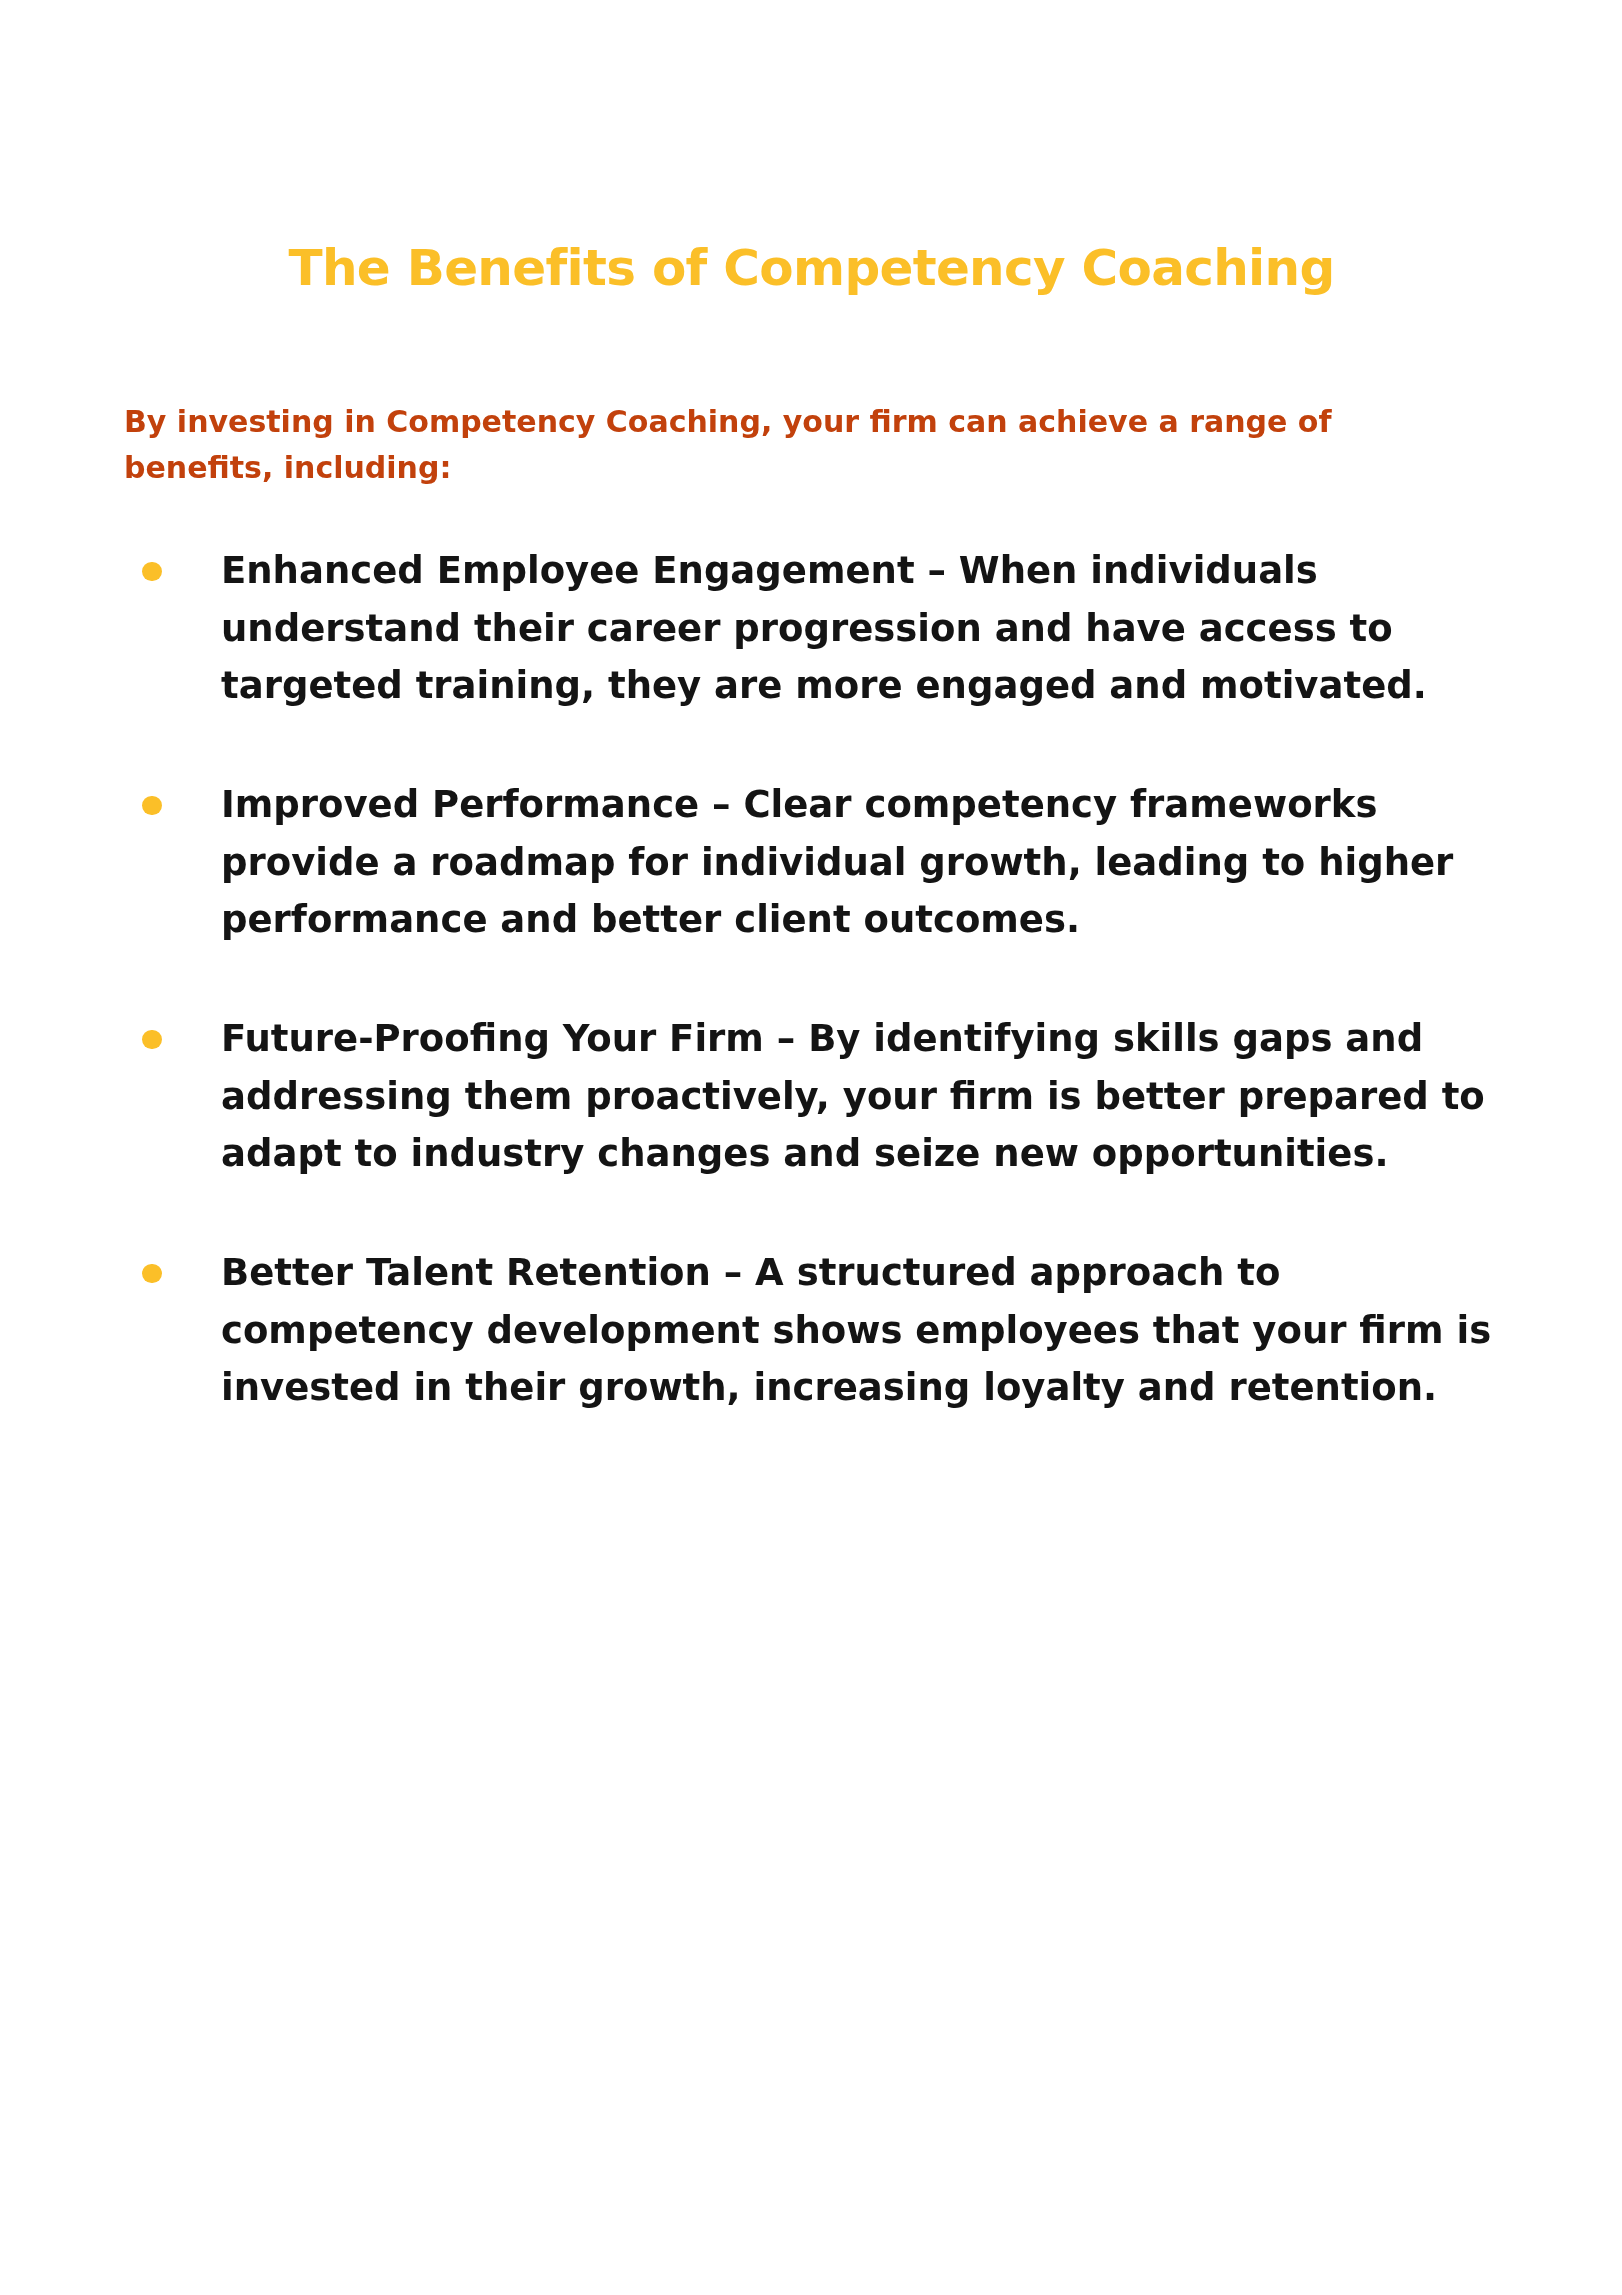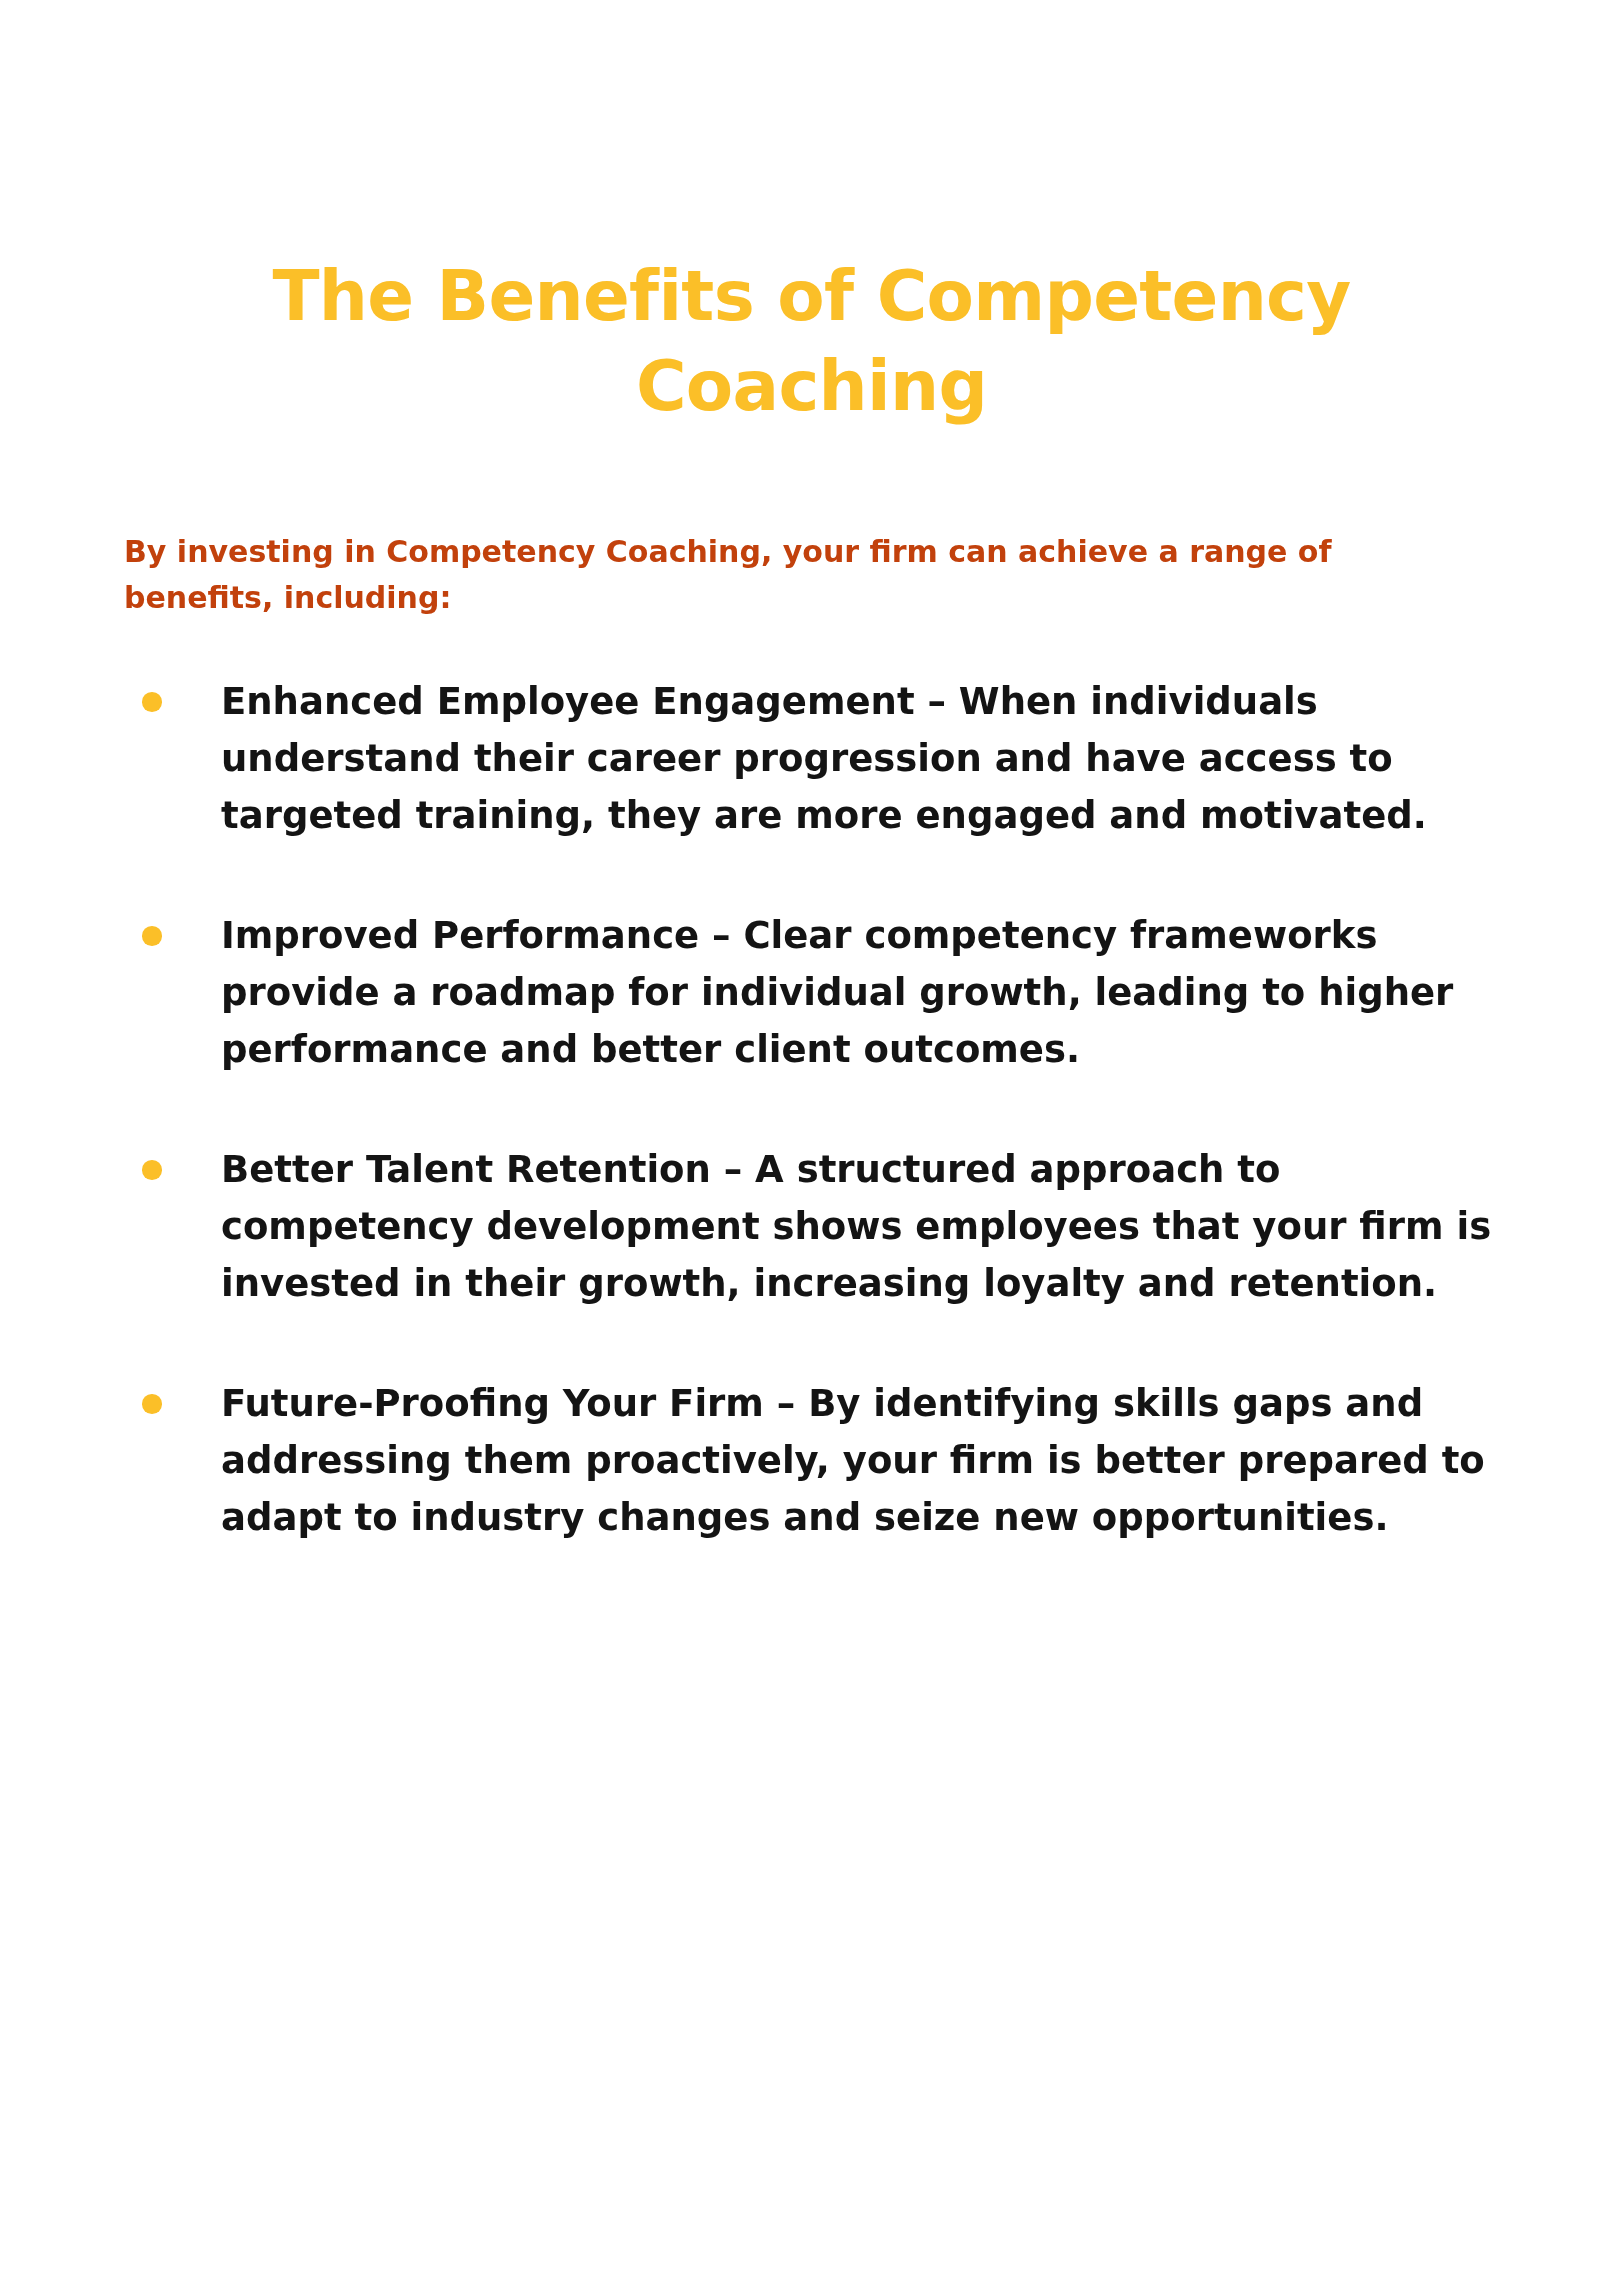--- a/index.html
+++ b/index.html
@@ -18,26 +18,26 @@
     position: relative;
     width: 1623px;
     height: 2295px;
     box-sizing: border-box;
     padding: 236px 124px 0 124px;
     background: #ffffff;
   }
   .doc-title {
     font-family: "DejaVu Sans", sans-serif;
     font-weight: bold;
-    font-size: 69px;
+    font-size: 50px;
     line-height: 1.30;
     color: #FBBF28;
     text-align: center;
     letter-spacing: -0.7px;
-    margin: 16px 0 98px 0;
+    margin: 0 0 98px 0;
     padding: 0 33px;
   }
   .intro {
     font-family: "DejaVu Sans", sans-serif;
     font-weight: bold;
     font-size: 30px;
     line-height: 1.52;
     color: #c2410c;
     margin: 0 0 52px 0;
     max-width: 1283px;
@@ -85,22 +85,22 @@
     <li class="bullet-item">
       <span class="bullet-dot"></span>
       <span>Enhanced Employee Engagement – When individuals understand their career progression and have access to targeted training, they are more engaged and motivated.</span>
     </li>
     <li class="bullet-item">
       <span class="bullet-dot"></span>
       <span>Improved Performance – Clear competency frameworks provide a roadmap for individual growth, leading to higher performance and better client outcomes.</span>
     </li>
     <li class="bullet-item">
       <span class="bullet-dot"></span>
-      <span>Better Talent Retention – A structured approach to competency development shows employees that your firm is invested in their growth, increasing loyalty and retention.</span>
+      <span>Future-Proofing Your Firm – By identifying skills gaps and addressing them proactively, your firm is better prepared to adapt to industry changes and seize new opportunities.</span>
     </li>
     <li class="bullet-item">
       <span class="bullet-dot"></span>
-      <span>Future-Proofing Your Firm – By identifying skills gaps and addressing them proactively, your firm is better prepared to adapt to industry changes and seize new opportunities.</span>
+      <span>Better Talent Retention – A structured approach to competency development shows employees that your firm is invested in their growth, increasing loyalty and retention.</span>
     </li>
   </ul>
 
 </div>
 
 
 </body></html>

